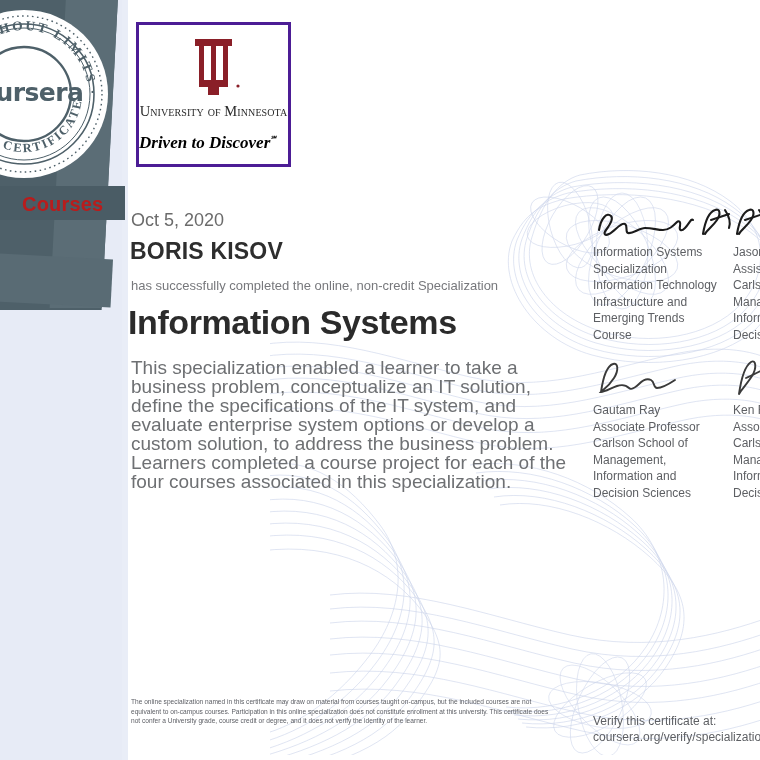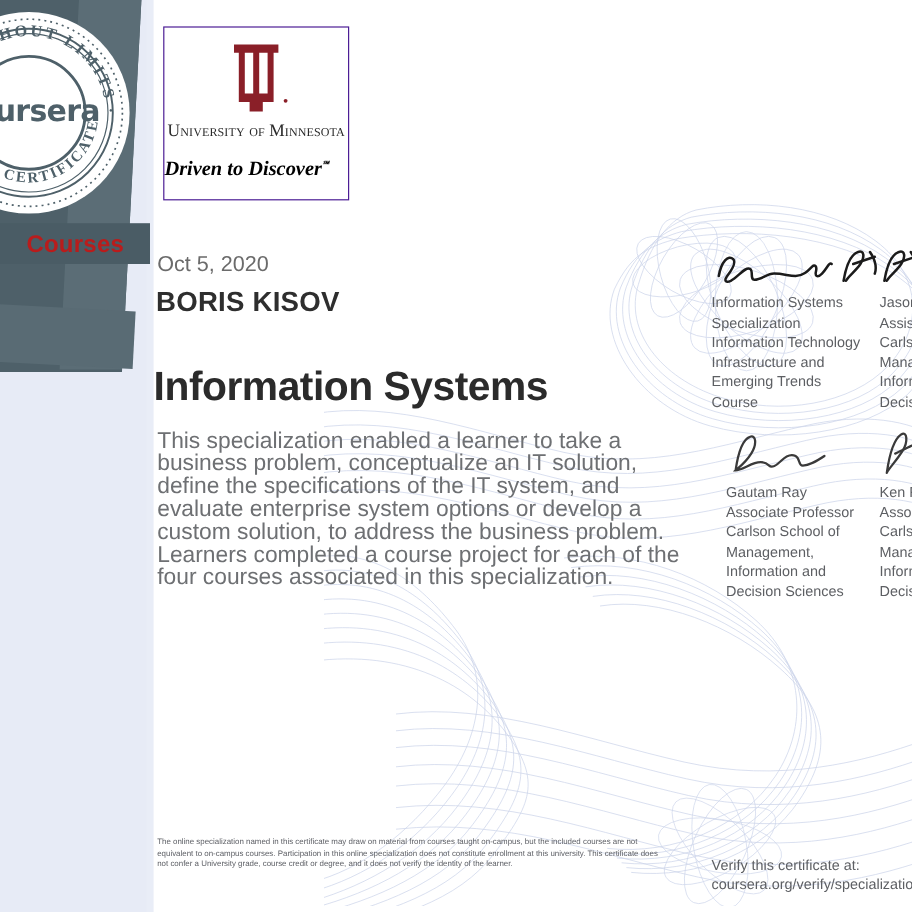--- a/index.html
+++ b/index.html
@@ -125,21 +125,21 @@
   .guilloche svg { display: block; }
 
   
   .logo-card {
     position: absolute;
     left: 136px;
     top: 22px;
     width: 155px;
     height: 145px;
     background: #ffffff;
-    border: 1px solid #4c1d95;
+    border: 3px solid #4c1d95;
     box-sizing: border-box;
   }
   .logo-mark {
     position: absolute;
     left: 50%;
     top: 10px;
     transform: translateX(-50%);
   }
   .logo-univ-name {
     position: absolute;
@@ -213,21 +213,21 @@
     color: #6e7073;
   }
 
   
   .sig-block {
     position: absolute;
     width: 150px;
   }
   .sig-b1 { left: 593px; top: 200px; }
   .sig-b2 { left: 733px; top: 200px; }
-  .sig-b3 { left: 593px; top: 358px; margin-left: 12px; }
+  .sig-b3 { left: 593px; top: 358px; }
   .sig-b4 { left: 733px; top: 358px; }
 
   .sig-ink {
     height: 44px;
     width: 150px;
     overflow: hidden;
   }
   .sig-ink svg { display: block; }
 
   .sig-lines {
@@ -386,20 +386,21 @@
         </g>
         <circle cx="57" cy="51" r="1.6" fill="#8a1f28"></circle>
       </svg>
     </div>
     <div class="logo-univ-name">University of Minnesota</div>
     <div class="logo-tagline"><span>Driven to Discover</span><sup>℠</sup></div>
   </div>
 
   <div class="cert-date">Oct 5, 2020</div>
   <div class="cert-name">BORIS KISOV</div>
+  <div class="cert-subtitle">has successfully completed the online, non-credit Specialization</div>
   <div class="cert-title">Information Systems</div>
   <div class="cert-body">This specialization enabled a learner to take a business problem, conceptualize an IT solution, define the specifications of the IT system, and evaluate enterprise system options or develop a custom solution, to address the business problem. Learners completed a course project for each of the four courses associated in this specialization.</div>
 
   <div class="sig-block sig-b1">
     <div class="sig-ink">
       <svg width="150" height="44" viewBox="0 0 150 44" xmlns="http://www.w3.org/2000/svg">
         <g fill="none" stroke="#1b1b1b" stroke-width="2.1" stroke-linecap="round">
           <path d="M6,30 C8,18 14,12 18,16 C21,19 16,26 13,30 C10,34 12,36 16,34 C22,31 28,22 32,24 C35,26 32,32 35,33 C40,34 46,28 52,28 C60,28 64,30 70,30 C76,30 80,26 84,22 C86,20 88,22 87,26 C86,30 88,32 92,28 C96,24 98,18 100,20"></path>
           <path d="M110,34 C112,22 116,12 122,10 C127,8 128,14 124,20 C120,26 114,30 112,34"></path>
           <path d="M118,20 C124,18 130,16 136,14"></path>

